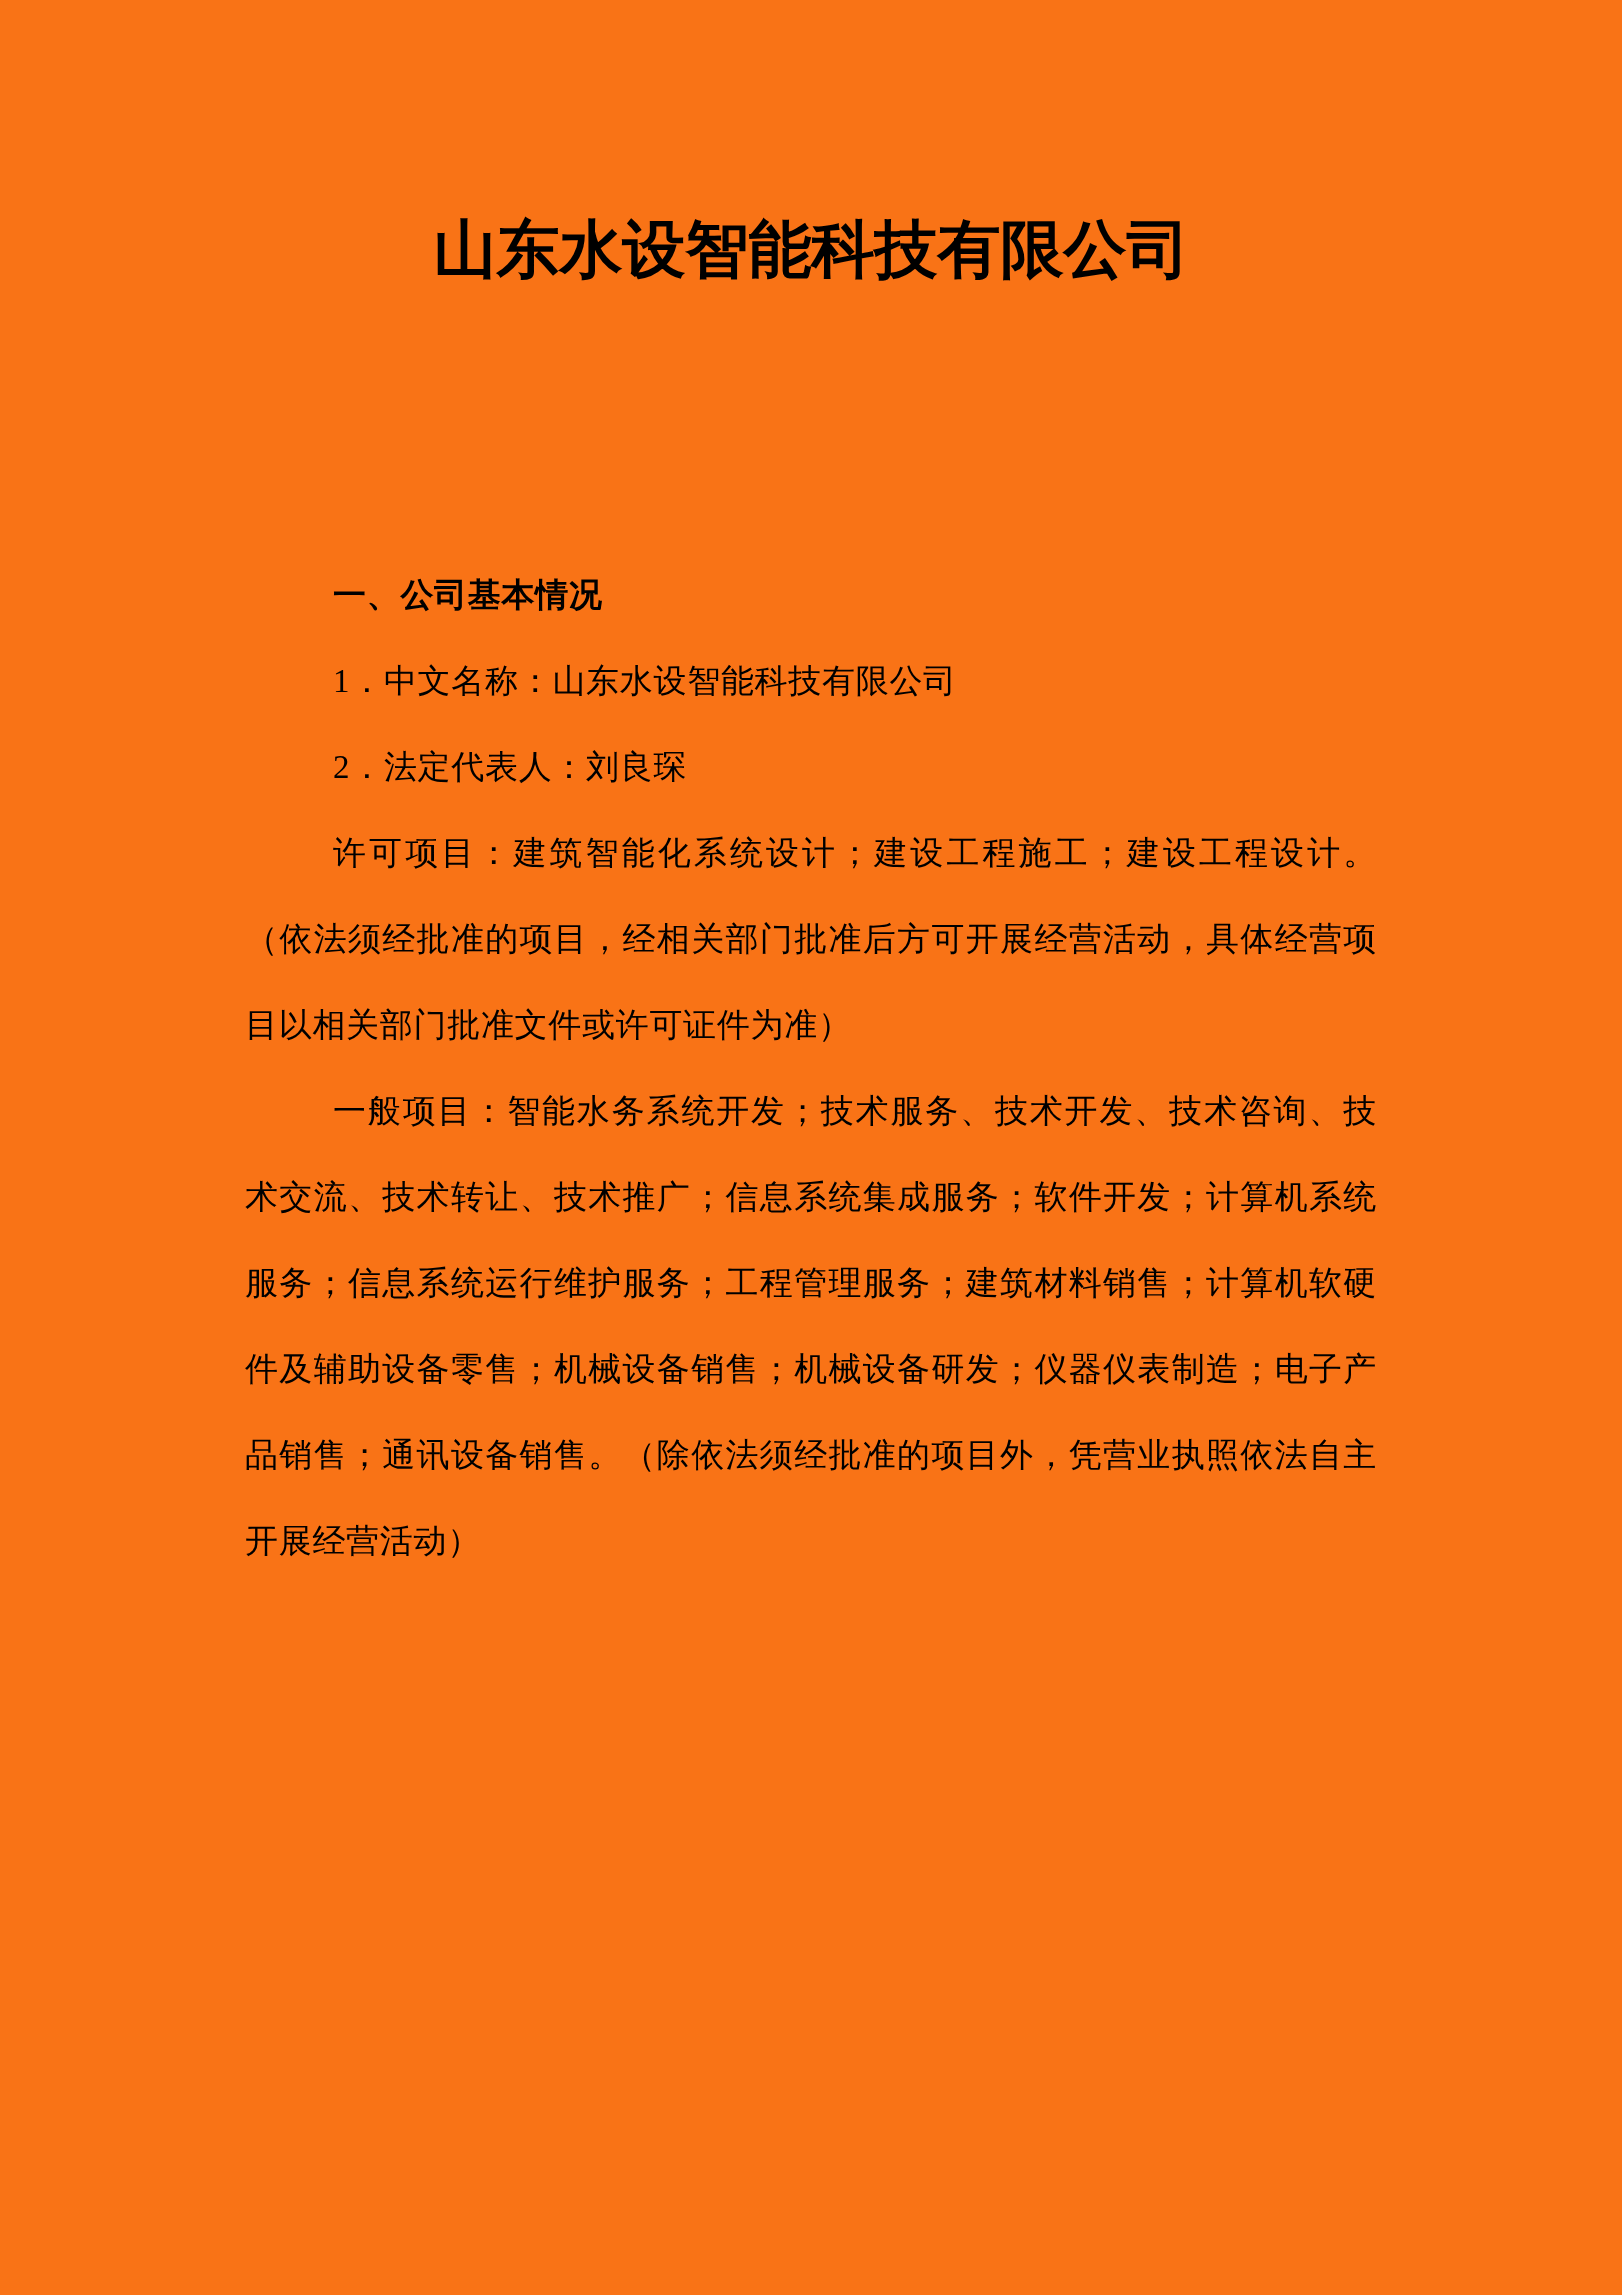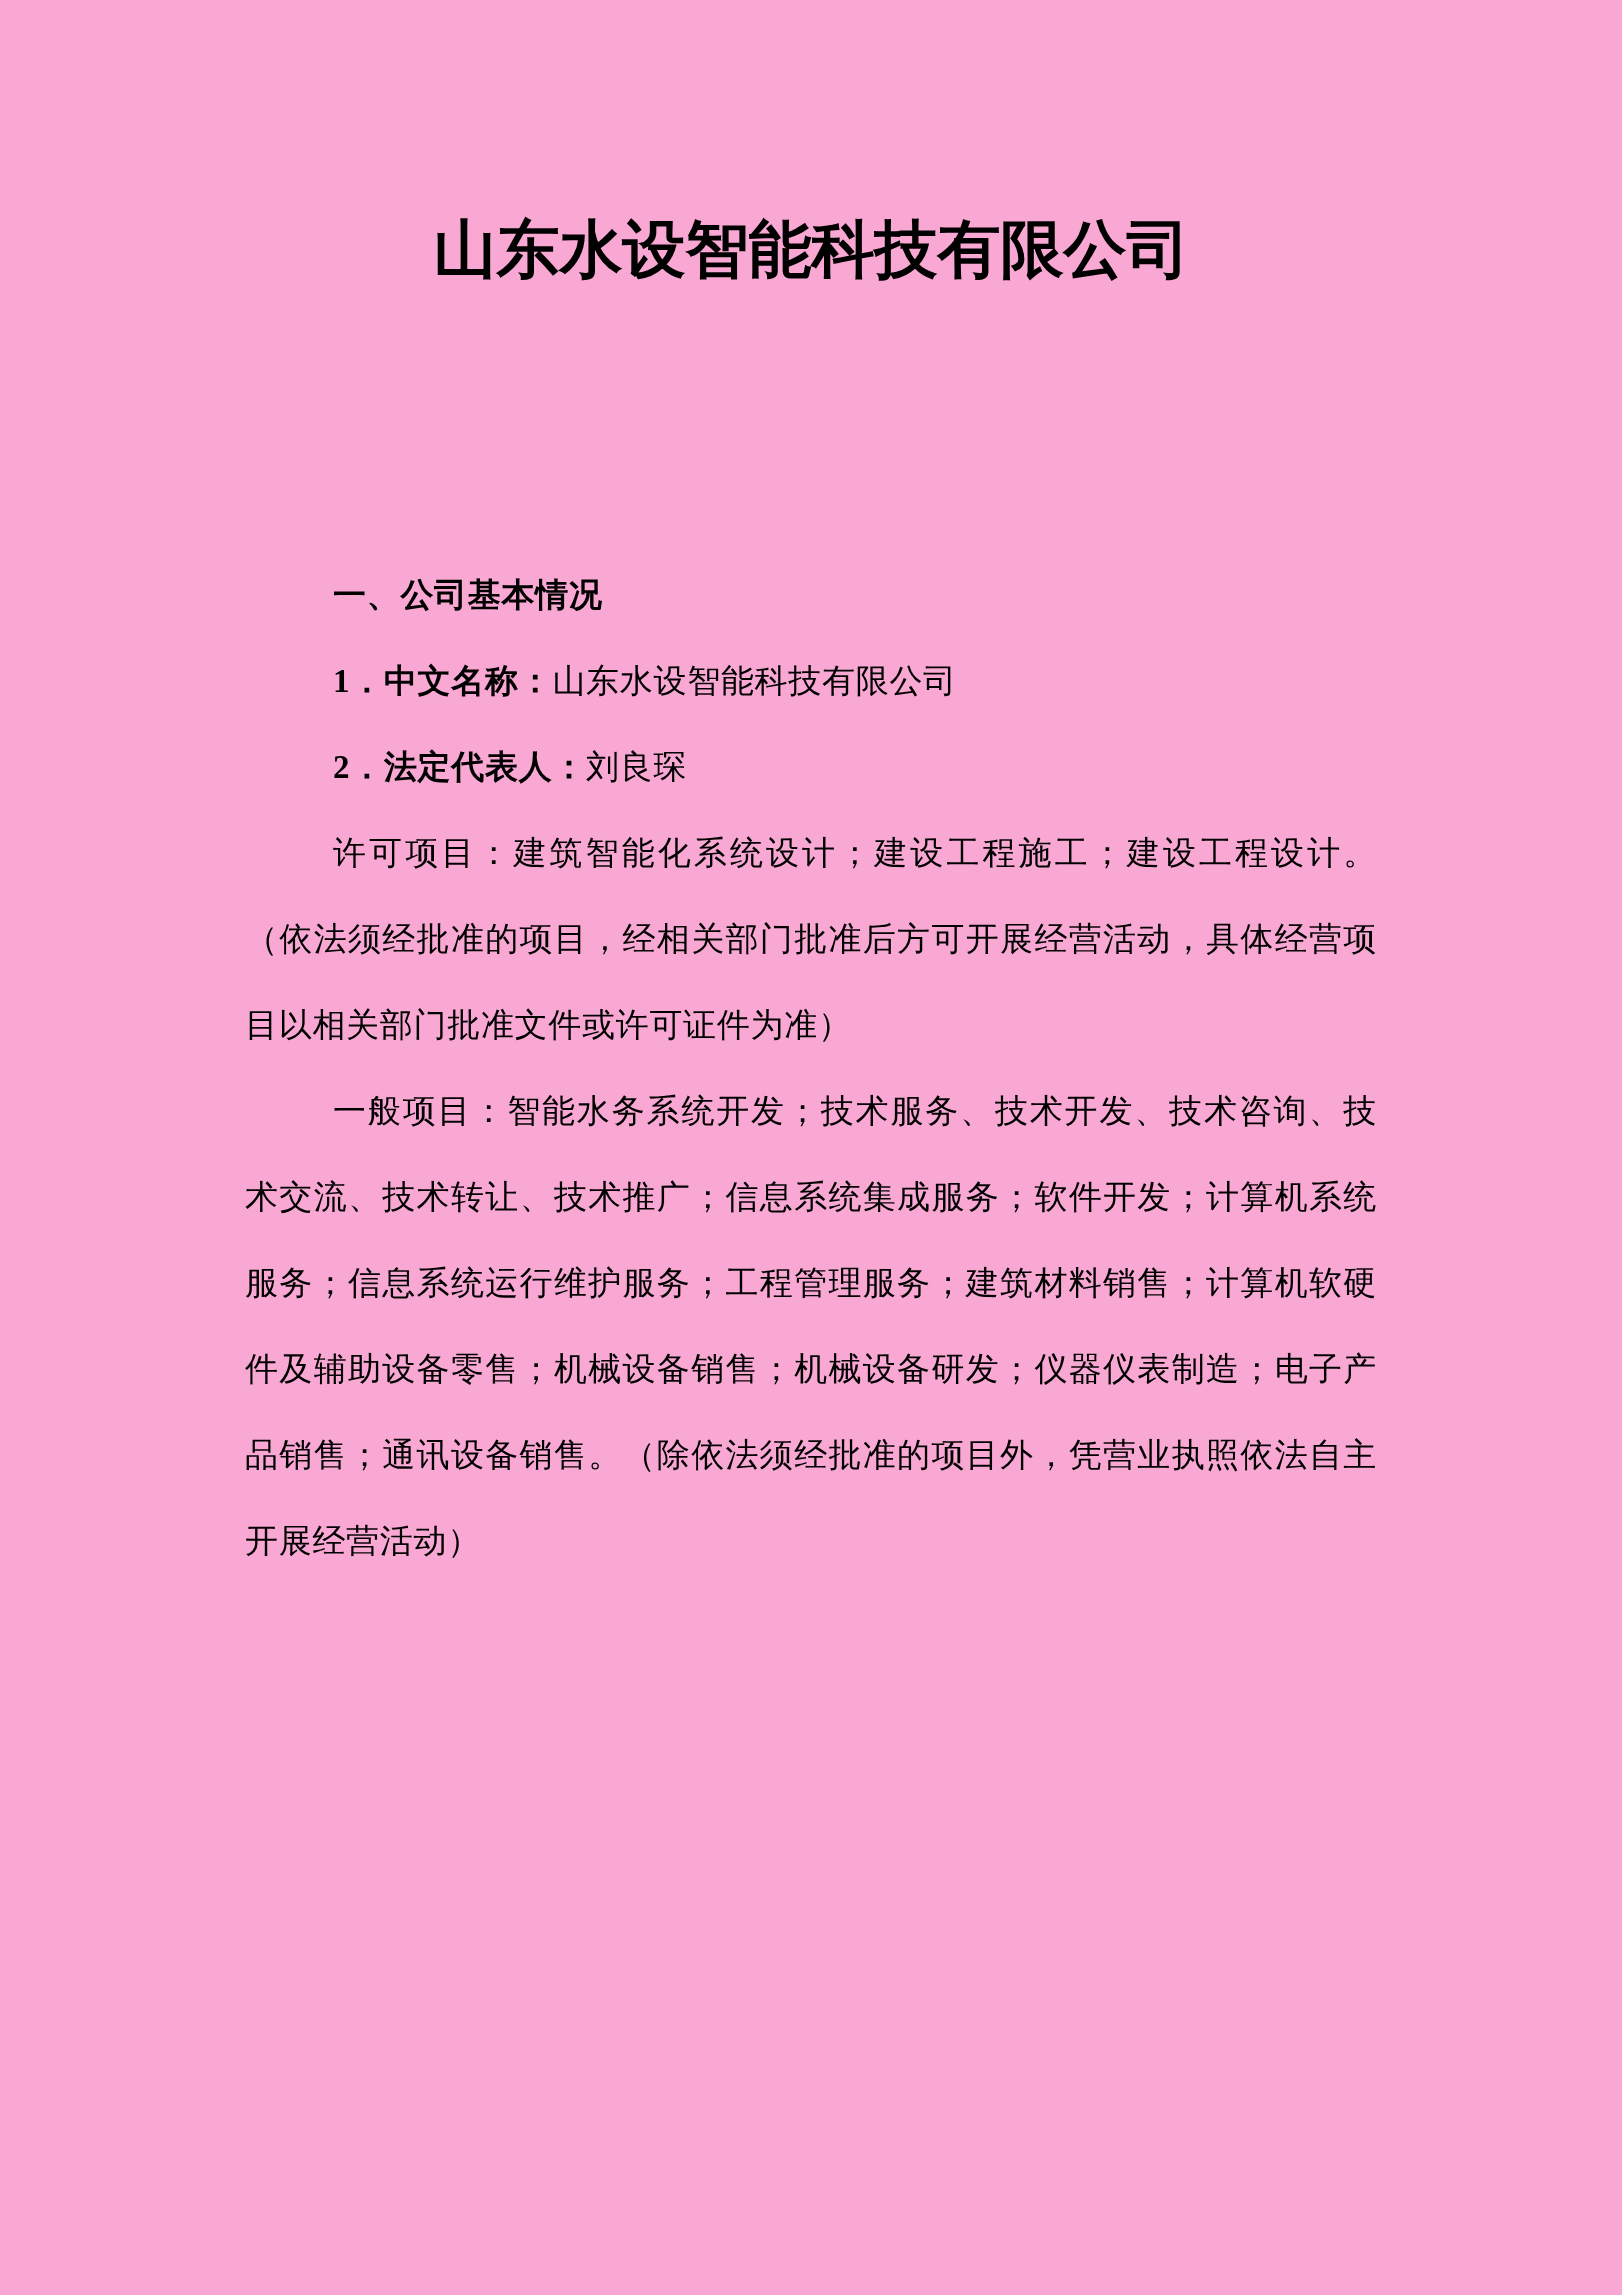--- a/index.html
+++ b/index.html
@@ -1,21 +1,21 @@
 <!DOCTYPE html>
 <html style="font-size:10.5px"><head>
 <meta charset="utf-8">
 <style>
   * { margin: 0; padding: 0; box-sizing: border-box; }
   html, body { background: #ffffff; }
   .page {
     position: relative;
     width: 1623px;
     height: 2295px;
-    background: #f9a8d4;
+    background: #f97316;
     color: #000000;
     font-family: "Liberation Serif", "DejaVu Serif", serif;
     overflow: hidden;
   }
   .doc-title {
     position: absolute;
     left: 0;
     width: 100%;
     text-align: center;
     font-size: 63px;
@@ -30,21 +30,21 @@
     top: 552px;
     left: 245px;
     width: 1132px;
     font-size: 33px;
     line-height: 86px;
     letter-spacing: 0.7px;
     text-align: justify;
     text-justify: inter-character;
   }
   .doc-body p { text-indent: 88px; }
-  .doc-body p .label { font-weight: bold; }
+  .doc-body p .label { font-weight: normal; }
   .doc-body p.heading { font-weight: bold; }
 </style>
 </head>
 <body>
 
 <div class="page">
 
   <div class="doc-title line1">山东水设智能科技有限公司</div>
 
 

